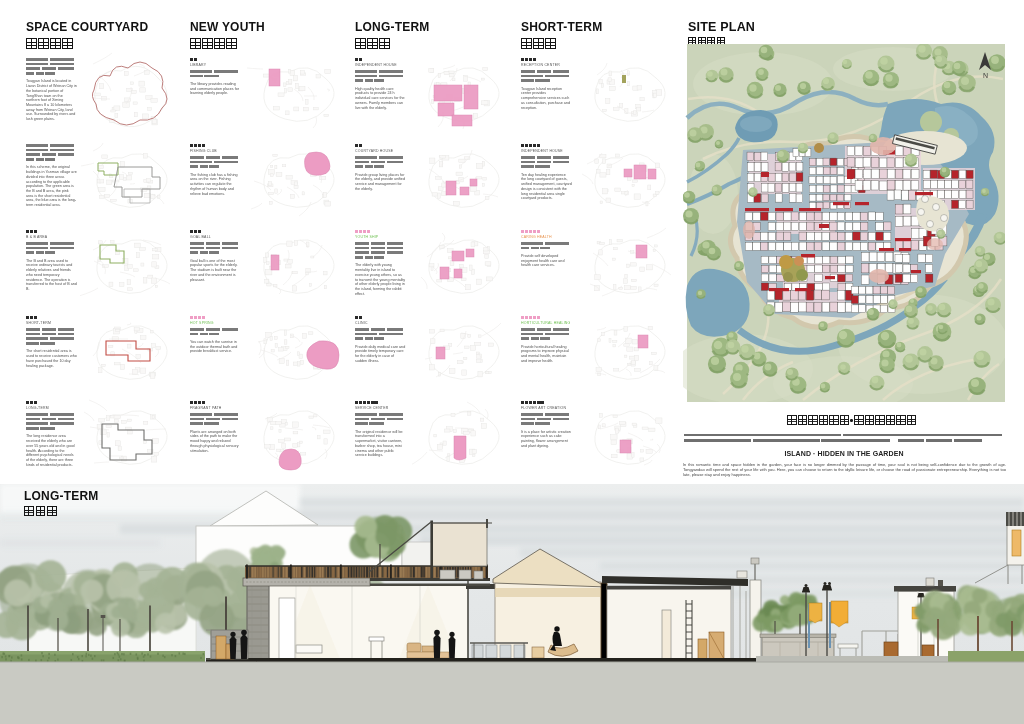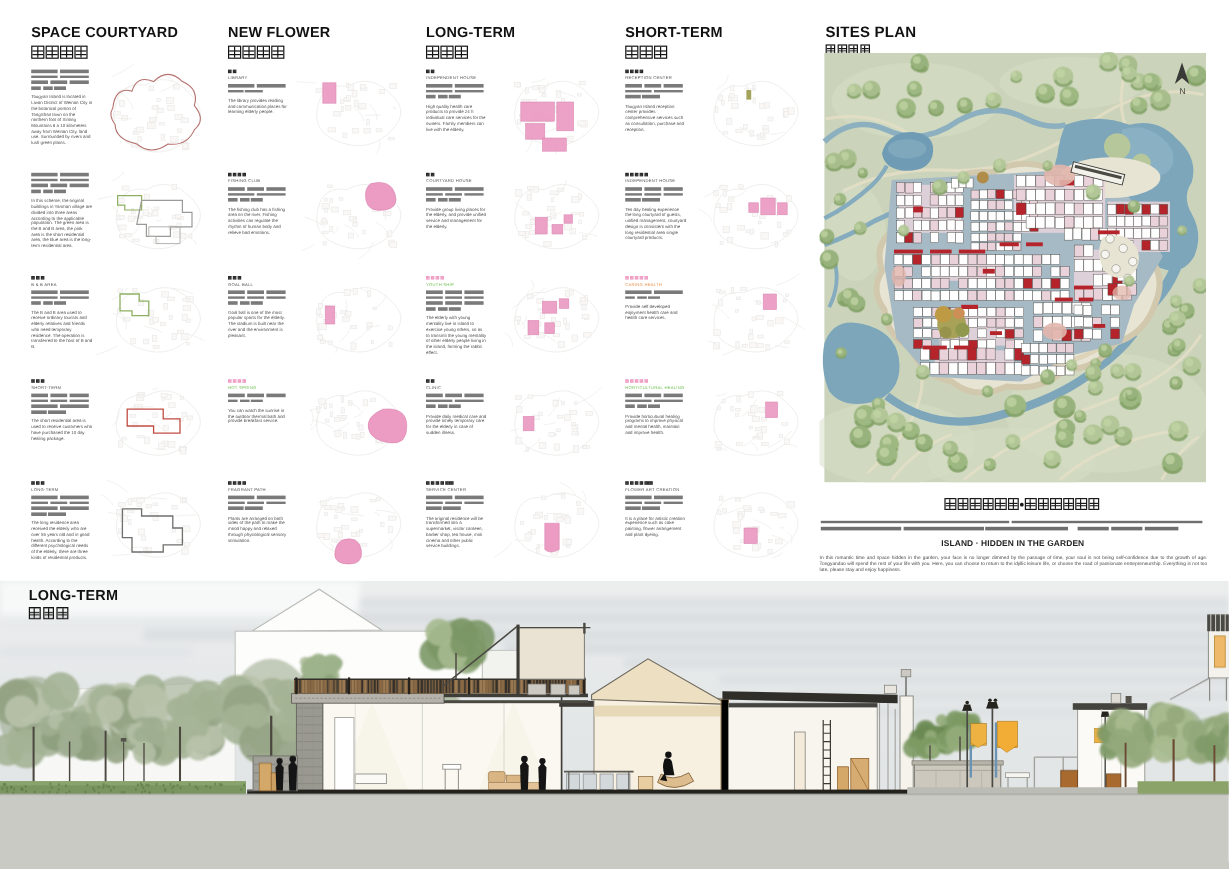--- a/index.html
+++ b/index.html
@@ -6,27 +6,27 @@
 .abs{position:absolute}
 .hdr{position:absolute;font-weight:bold;font-size:12px;letter-spacing:0.2px;color:#111}
 .sub{position:absolute;font-size:3.5px;color:#4f4f4f;letter-spacing:0.2px}
 .en{position:absolute;font-size:3.7px;line-height:1.28;color:#4f4f4f}
 </style></head>
 <body>
 <div class="abs" style="width:1024px;height:724px;background:#fff">
 
 <div class="hdr" style="left:26px;top:20px">SPACE COURTYARD</div>
 <div class="abs" style="left:26px;top:38px"><span style="display:inline-block;width:11.0px;height:11.3px;border:1.4px solid #141414;box-sizing:border-box;margin-right:1.0px;vertical-align:top;position:relative;background:linear-gradient(#141414,#141414) 50% 0/1.1px 100% no-repeat,linear-gradient(#141414,#141414) 0 38%/100% 1.1px no-repeat,linear-gradient(#141414,#141414) 0 72%/100% 1.0px no-repeat;"></span><span style="display:inline-block;width:11.0px;height:11.3px;border:1.4px solid #141414;box-sizing:border-box;margin-right:1.0px;vertical-align:top;position:relative;background:linear-gradient(#141414,#141414) 50% 0/1.1px 100% no-repeat,linear-gradient(#141414,#141414) 0 38%/100% 1.1px no-repeat,linear-gradient(#141414,#141414) 0 72%/100% 1.0px no-repeat;"></span><span style="display:inline-block;width:11.0px;height:11.3px;border:1.4px solid #141414;box-sizing:border-box;margin-right:1.0px;vertical-align:top;position:relative;background:linear-gradient(#141414,#141414) 50% 0/1.1px 100% no-repeat,linear-gradient(#141414,#141414) 0 38%/100% 1.1px no-repeat,linear-gradient(#141414,#141414) 0 72%/100% 1.0px no-repeat;"></span><span style="display:inline-block;width:11.0px;height:11.3px;border:1.4px solid #141414;box-sizing:border-box;margin-right:1.0px;vertical-align:top;position:relative;background:linear-gradient(#141414,#141414) 50% 0/1.1px 100% no-repeat,linear-gradient(#141414,#141414) 0 38%/100% 1.1px no-repeat,linear-gradient(#141414,#141414) 0 72%/100% 1.0px no-repeat;"></span></div>
-<div class="hdr" style="left:190px;top:20px">NEW FLOWER</div>
+<div class="hdr" style="left:190px;top:20px">NEW YOUTH</div>
 <div class="abs" style="left:190px;top:38px"><span style="display:inline-block;width:11.0px;height:11.3px;border:1.4px solid #141414;box-sizing:border-box;margin-right:1.0px;vertical-align:top;position:relative;background:linear-gradient(#141414,#141414) 50% 0/1.1px 100% no-repeat,linear-gradient(#141414,#141414) 0 38%/100% 1.1px no-repeat,linear-gradient(#141414,#141414) 0 72%/100% 1.0px no-repeat;"></span><span style="display:inline-block;width:11.0px;height:11.3px;border:1.4px solid #141414;box-sizing:border-box;margin-right:1.0px;vertical-align:top;position:relative;background:linear-gradient(#141414,#141414) 50% 0/1.1px 100% no-repeat,linear-gradient(#141414,#141414) 0 38%/100% 1.1px no-repeat,linear-gradient(#141414,#141414) 0 72%/100% 1.0px no-repeat;"></span><span style="display:inline-block;width:11.0px;height:11.3px;border:1.4px solid #141414;box-sizing:border-box;margin-right:1.0px;vertical-align:top;position:relative;background:linear-gradient(#141414,#141414) 50% 0/1.1px 100% no-repeat,linear-gradient(#141414,#141414) 0 38%/100% 1.1px no-repeat,linear-gradient(#141414,#141414) 0 72%/100% 1.0px no-repeat;"></span><span style="display:inline-block;width:11.0px;height:11.3px;border:1.4px solid #141414;box-sizing:border-box;margin-right:1.0px;vertical-align:top;position:relative;background:linear-gradient(#141414,#141414) 50% 0/1.1px 100% no-repeat,linear-gradient(#141414,#141414) 0 38%/100% 1.1px no-repeat,linear-gradient(#141414,#141414) 0 72%/100% 1.0px no-repeat;"></span></div>
 <div class="hdr" style="left:355px;top:20px">LONG-TERM</div>
 <div class="abs" style="left:355px;top:38px"><span style="display:inline-block;width:11.0px;height:11.3px;border:1.4px solid #141414;box-sizing:border-box;margin-right:1.0px;vertical-align:top;position:relative;background:linear-gradient(#141414,#141414) 50% 0/1.1px 100% no-repeat,linear-gradient(#141414,#141414) 0 38%/100% 1.1px no-repeat,linear-gradient(#141414,#141414) 0 72%/100% 1.0px no-repeat;"></span><span style="display:inline-block;width:11.0px;height:11.3px;border:1.4px solid #141414;box-sizing:border-box;margin-right:1.0px;vertical-align:top;position:relative;background:linear-gradient(#141414,#141414) 50% 0/1.1px 100% no-repeat,linear-gradient(#141414,#141414) 0 38%/100% 1.1px no-repeat,linear-gradient(#141414,#141414) 0 72%/100% 1.0px no-repeat;"></span><span style="display:inline-block;width:11.0px;height:11.3px;border:1.4px solid #141414;box-sizing:border-box;margin-right:1.0px;vertical-align:top;position:relative;background:linear-gradient(#141414,#141414) 50% 0/1.1px 100% no-repeat,linear-gradient(#141414,#141414) 0 38%/100% 1.1px no-repeat,linear-gradient(#141414,#141414) 0 72%/100% 1.0px no-repeat;"></span></div>
 <div class="hdr" style="left:521px;top:20px">SHORT-TERM</div>
 <div class="abs" style="left:521px;top:38px"><span style="display:inline-block;width:11.0px;height:11.3px;border:1.4px solid #141414;box-sizing:border-box;margin-right:1.0px;vertical-align:top;position:relative;background:linear-gradient(#141414,#141414) 50% 0/1.1px 100% no-repeat,linear-gradient(#141414,#141414) 0 38%/100% 1.1px no-repeat,linear-gradient(#141414,#141414) 0 72%/100% 1.0px no-repeat;"></span><span style="display:inline-block;width:11.0px;height:11.3px;border:1.4px solid #141414;box-sizing:border-box;margin-right:1.0px;vertical-align:top;position:relative;background:linear-gradient(#141414,#141414) 50% 0/1.1px 100% no-repeat,linear-gradient(#141414,#141414) 0 38%/100% 1.1px no-repeat,linear-gradient(#141414,#141414) 0 72%/100% 1.0px no-repeat;"></span><span style="display:inline-block;width:11.0px;height:11.3px;border:1.4px solid #141414;box-sizing:border-box;margin-right:1.0px;vertical-align:top;position:relative;background:linear-gradient(#141414,#141414) 50% 0/1.1px 100% no-repeat,linear-gradient(#141414,#141414) 0 38%/100% 1.1px no-repeat,linear-gradient(#141414,#141414) 0 72%/100% 1.0px no-repeat;"></span></div>
-<div class="hdr" style="left:688px;top:20px;font-size:12.5px">SITES PLAN</div>
+<div class="hdr" style="left:688px;top:20px;font-size:12.5px">SITE PLAN</div>
 <div class="abs" style="left:688px;top:37px"><span style="display:inline-block;width:8.0px;height:8.3px;border:1.0px solid #141414;box-sizing:border-box;margin-right:1.6px;vertical-align:top;position:relative;background:linear-gradient(#141414,#141414) 50% 0/1.0px 100% no-repeat,linear-gradient(#141414,#141414) 0 38%/100% 1.0px no-repeat,linear-gradient(#141414,#141414) 0 72%/100% 0.8px no-repeat;"></span><span style="display:inline-block;width:8.0px;height:8.3px;border:1.0px solid #141414;box-sizing:border-box;margin-right:1.6px;vertical-align:top;position:relative;background:linear-gradient(#141414,#141414) 50% 0/1.0px 100% no-repeat,linear-gradient(#141414,#141414) 0 38%/100% 1.0px no-repeat,linear-gradient(#141414,#141414) 0 72%/100% 0.8px no-repeat;"></span><span style="display:inline-block;width:8.0px;height:8.3px;border:1.0px solid #141414;box-sizing:border-box;margin-right:1.6px;vertical-align:top;position:relative;background:linear-gradient(#141414,#141414) 50% 0/1.0px 100% no-repeat,linear-gradient(#141414,#141414) 0 38%/100% 1.0px no-repeat,linear-gradient(#141414,#141414) 0 72%/100% 0.8px no-repeat;"></span><span style="display:inline-block;width:8.0px;height:8.3px;border:1.0px solid #141414;box-sizing:border-box;margin-right:1.6px;vertical-align:top;position:relative;background:linear-gradient(#141414,#141414) 50% 0/1.0px 100% no-repeat,linear-gradient(#141414,#141414) 0 38%/100% 1.0px no-repeat,linear-gradient(#141414,#141414) 0 72%/100% 0.8px no-repeat;"></span></div>
 
 <div style="position:absolute;left:26.0px;top:58.0px;width:22.4px;height:2.6px;background:#737373;opacity:0.95"></div>
     <div style="position:absolute;left:50.0px;top:58.0px;width:24.0px;height:2.6px;background:#737373;opacity:0.95"></div>
     <div style="position:absolute;left:26.0px;top:62.7px;width:22.4px;height:2.6px;background:#737373;opacity:0.95"></div>
     <div style="position:absolute;left:50.0px;top:62.7px;width:24.0px;height:2.6px;background:#737373;opacity:0.95"></div>
     <div style="position:absolute;left:26.0px;top:67.4px;width:14.4px;height:2.6px;background:#737373;opacity:0.95"></div>
     <div style="position:absolute;left:42.0px;top:67.4px;width:14.4px;height:2.6px;background:#737373;opacity:0.95"></div>
     <div style="position:absolute;left:58.0px;top:67.4px;width:16.0px;height:2.6px;background:#737373;opacity:0.95"></div>
     <div style="position:absolute;left:26.0px;top:72.1px;width:8.0px;height:2.6px;background:#737373;opacity:0.95"></div>

